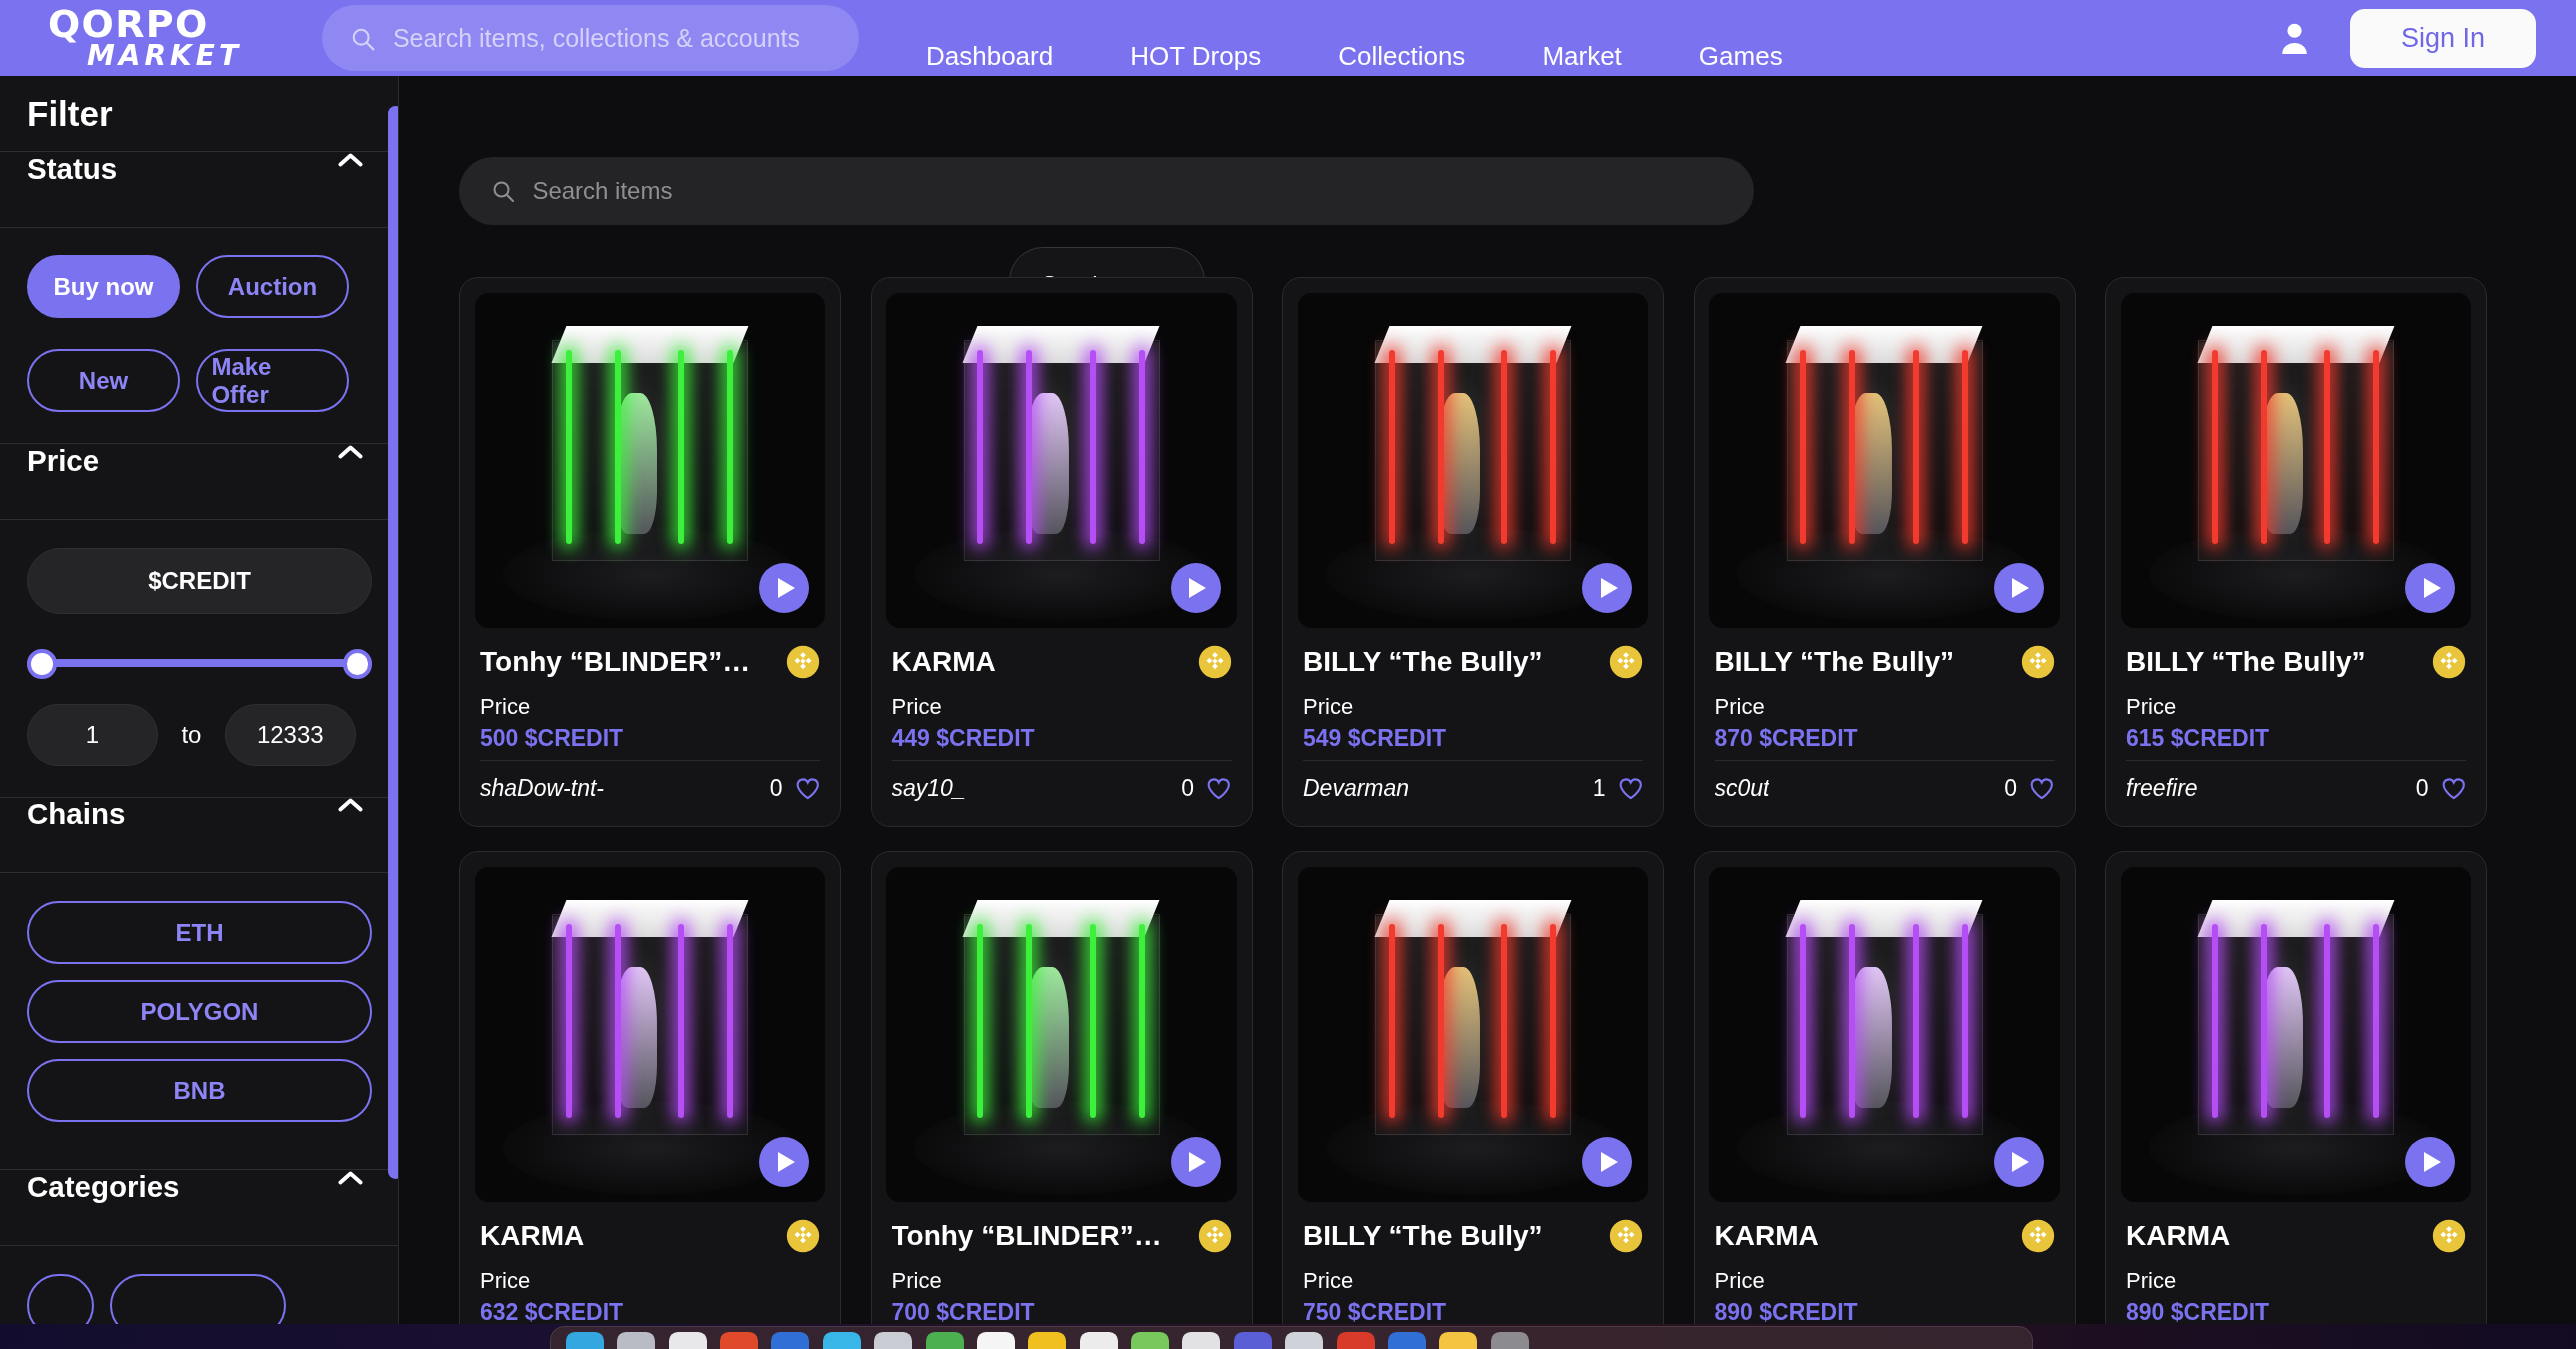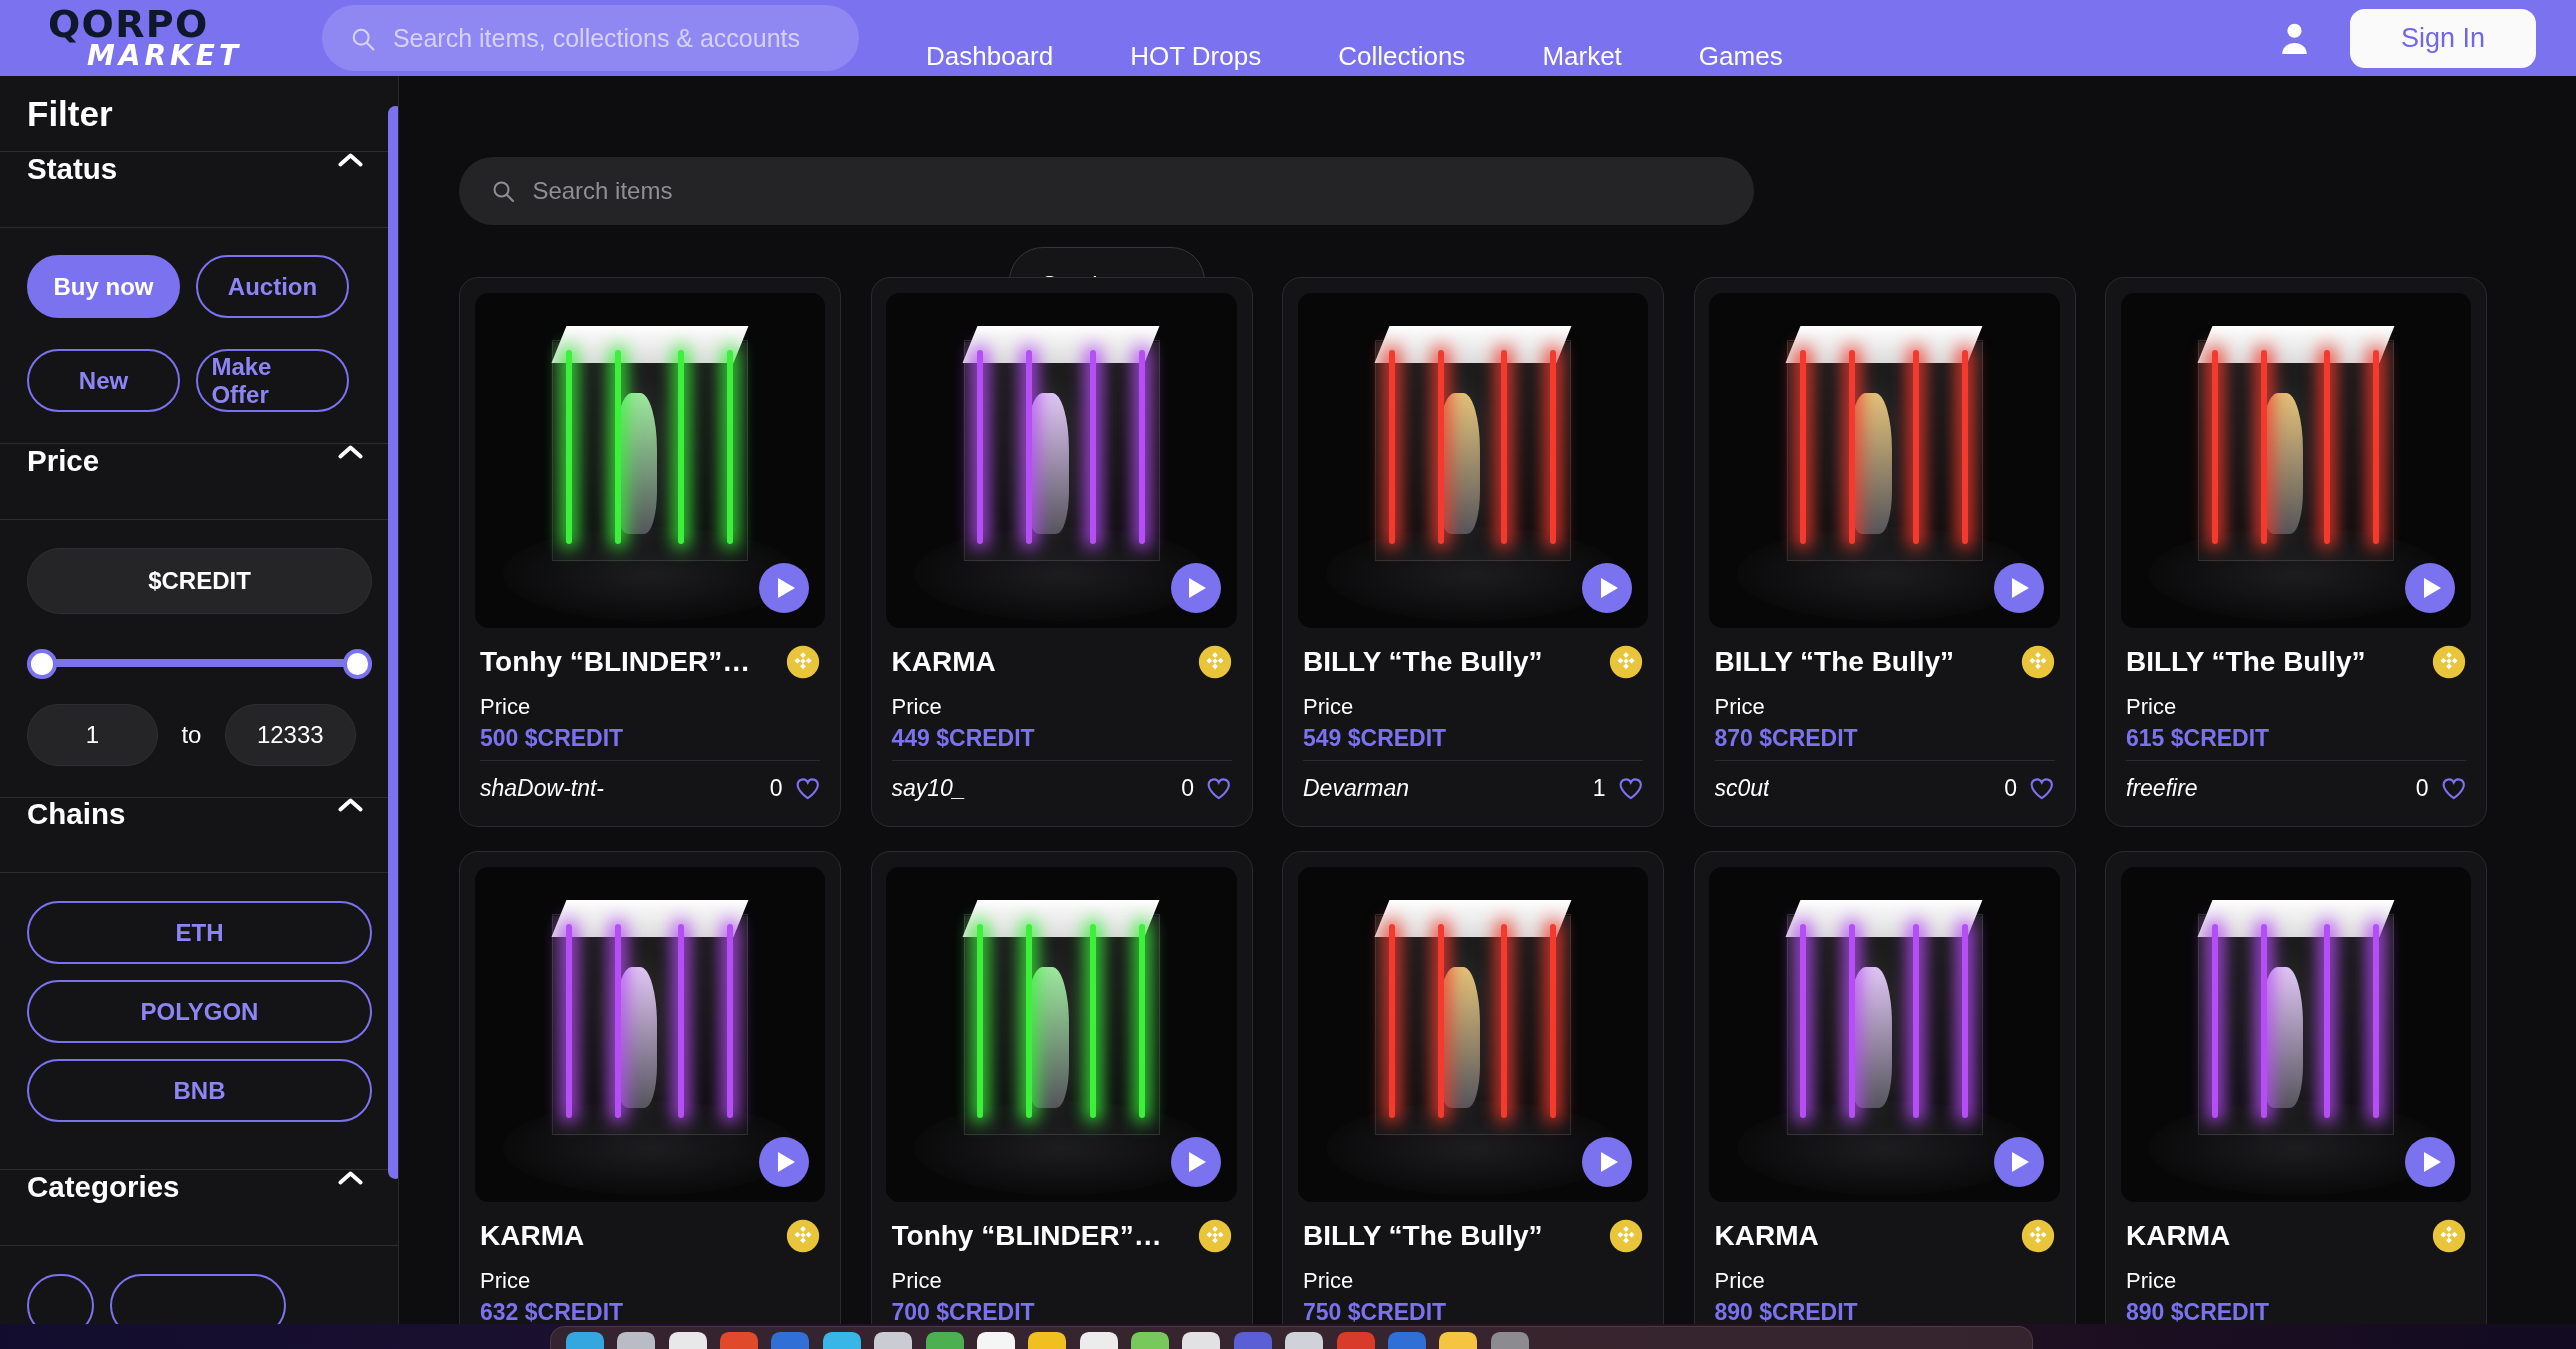--- a/index.html
+++ b/index.html
@@ -10,21 +10,21 @@
     overflow:hidden;
   }
 
   
   .header{
     position:absolute; top:0; left:0; width:2576px; height:76px;
     background:#7b72f0; display:flex; align-items:center; z-index:30;
   }
   .logo-wrap{ margin-left:48px; width:201px; height:60px;
     display:flex; flex-direction:column; justify-content:center; }
-  .logo-top{ font-size:38px; font-weight:900; color:#0f172a; letter-spacing:1.3px;
+  .logo-top{ font-size:38px; font-weight:900; color:#ffffff; letter-spacing:1.3px;
     line-height:35px; font-family:"DejaVu Sans", sans-serif; }
   .logo-bottom{ font-size:28px; font-weight:900; color:#fff; letter-spacing:4px;
     line-height:27px; font-style:italic; margin-left:39px;
     font-family:"DejaVu Sans", sans-serif; }
 
   .hdr-search{
     position:absolute; left:322px; top:5.4px; width:537px; height:66px;
     background:rgba(255,255,255,0.16); border-radius:33px;
     display:flex; align-items:center; padding-left:28px; gap:17.4px;
   }

